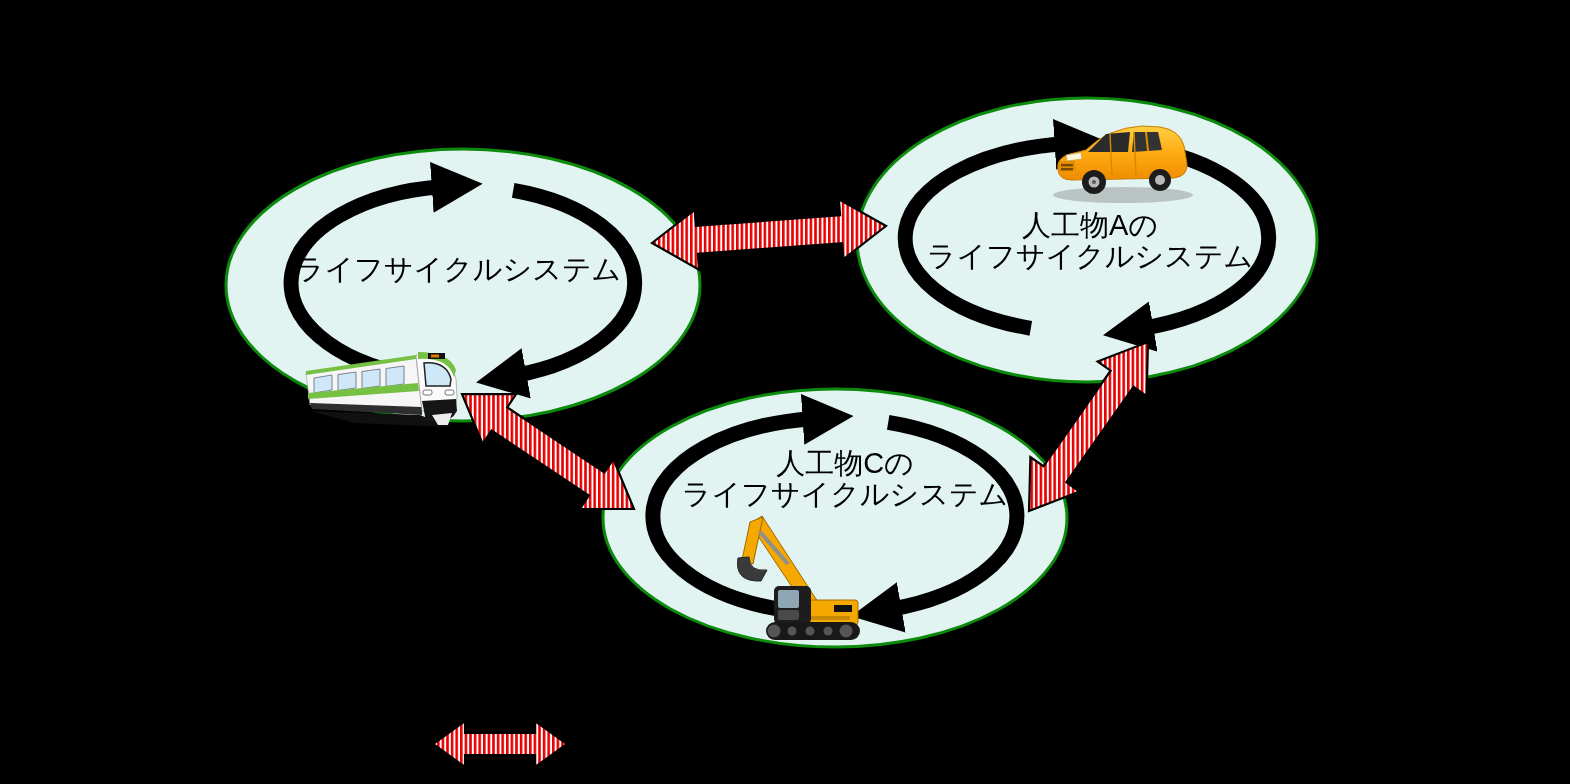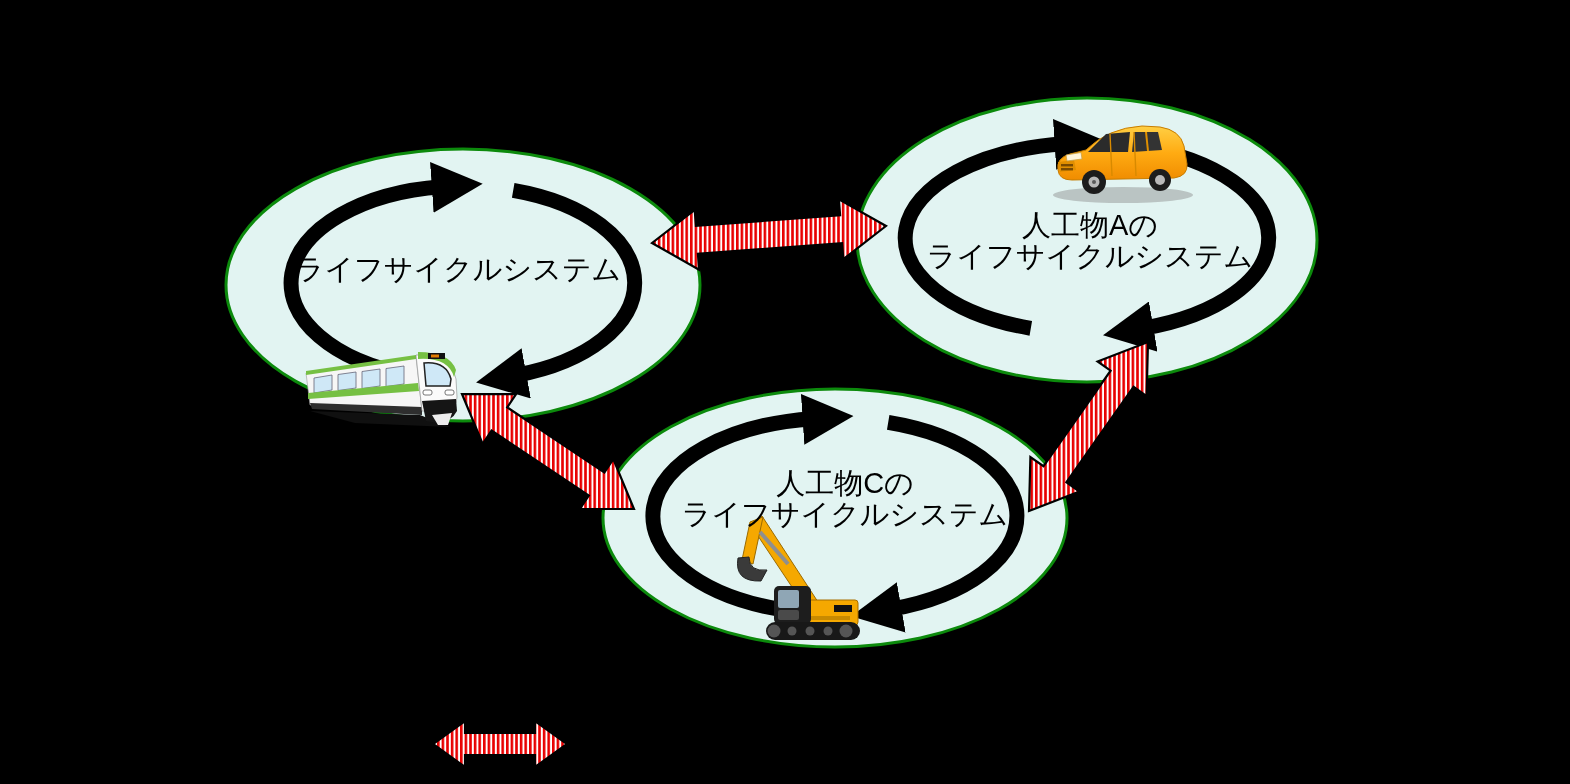--- a/index.html
+++ b/index.html
@@ -132,21 +132,21 @@
     <circle cx="112" cy="129" r="4.5" fill="#555"></circle>
   </svg>
 
   <div class="sys-label" style="left:458px;top:254px;">
     <div>ライフサイクルシステム</div>
   </div>
   <div class="sys-label" style="left:1090px;top:210px;">
     <div>人工物Aの</div>
     <div>ライフサイクルシステム</div>
   </div>
-  <div class="sys-label" style="left:845px;top:448px;margin-top:20px;">
+  <div class="sys-label" style="left:845px;top:448px;">
     <div>人工物Cの</div>
     <div>ライフサイクルシステム</div>
   </div>
 
   <svg class="layer overlay" width="1570" height="784" viewBox="0 0 1570 784">
     <defs>
       <pattern id="stripePat" width="4.6" height="8" patternUnits="userSpaceOnUse">
         <rect width="4.6" height="8" fill="#ffffff"></rect>
         <rect width="2.6" height="8" fill="#e80000"></rect>
       </pattern>

